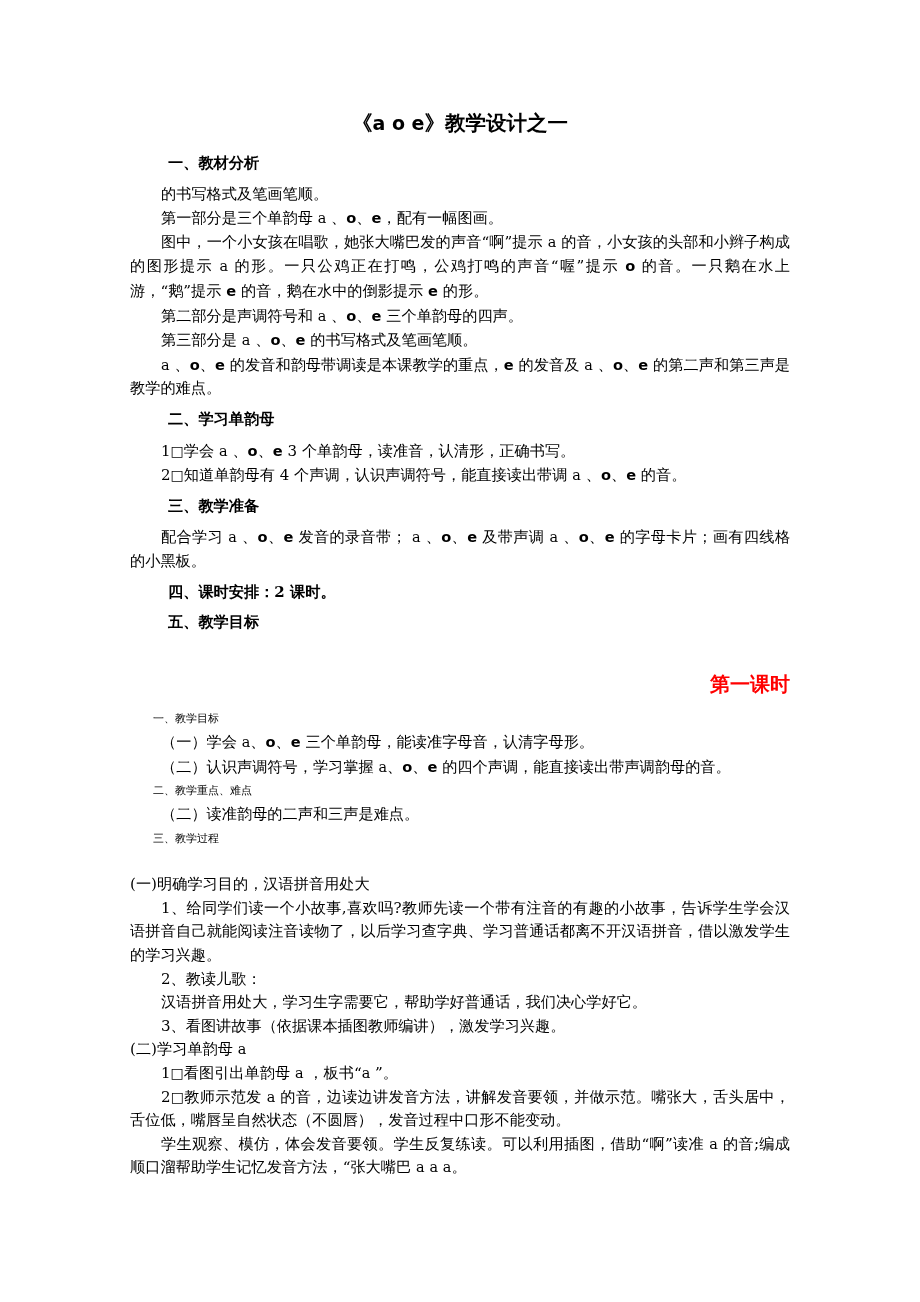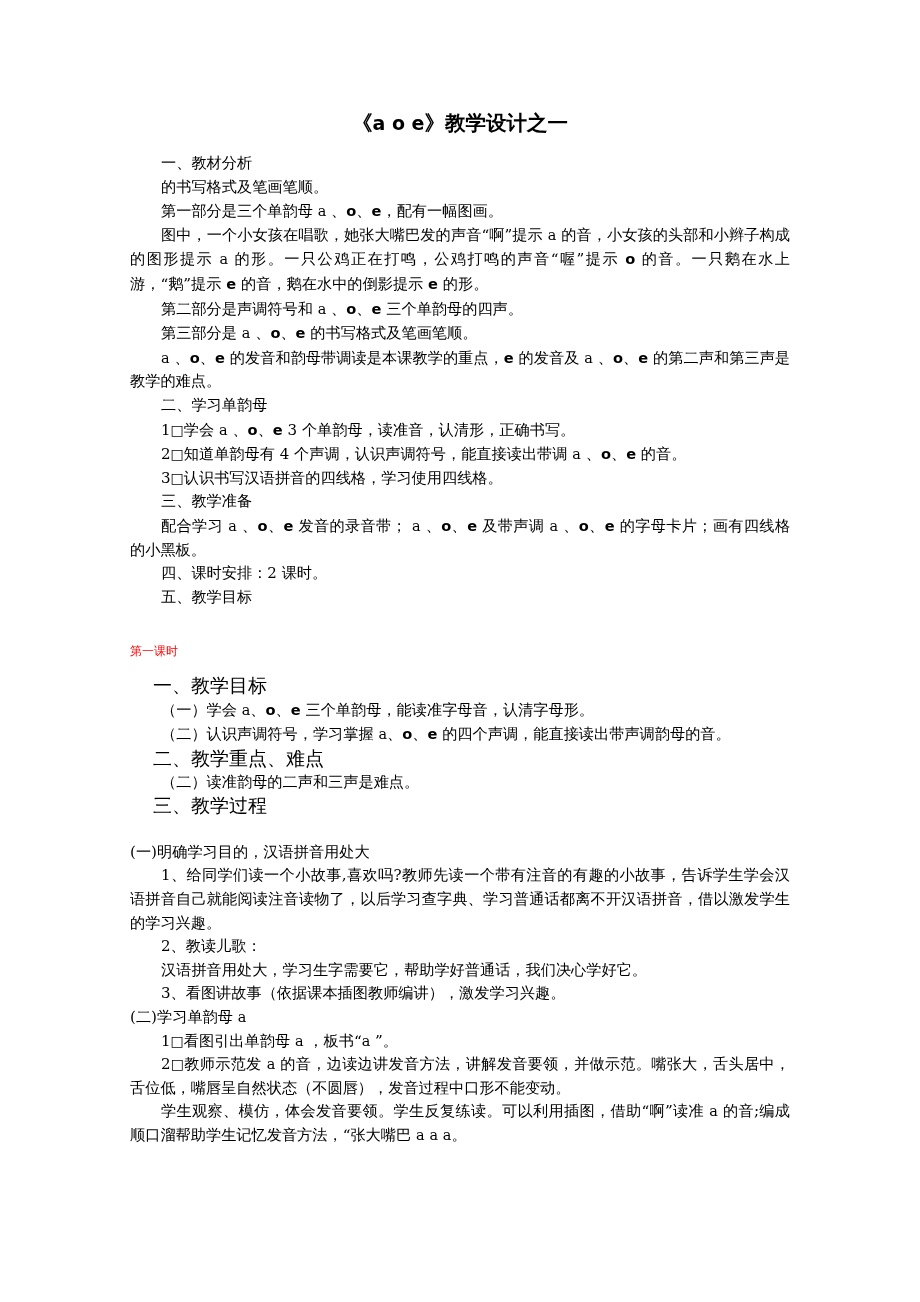--- a/index.html
+++ b/index.html
@@ -56,37 +56,37 @@
     text-justify: inter-ideograph;
     white-space: normal;
     word-break: break-all;
   }
   .p.indent { text-indent: 31px; }
   .p.noindent { text-indent: 0; }
 
   .sec-head {
     font-size: 15.2px;
     line-height: 23.6px;
-    margin: 0;
-    font-weight: normal;
+    margin: 7px;
+    font-weight: bold;
     text-indent: 31px;
   }
   .sub-head {
-    font-size: 19px;
+    font-size: 11px;
     line-height: 23.6px;
     margin: 0;
     font-weight: normal;
     text-indent: 23px;
   }
 
   .red-head {
-    text-align: left;
+    text-align: right;
     color: #ff0000;
-    font-weight: normal;
-    font-size: 12px;
+    font-weight: bold;
+    font-size: 20px;
     line-height: 24px;
     margin: 0;
   }
 
   .spacer-sm { height: 11px; }
   .spacer-md { height: 23px; }
   .spacer-lg { height: 30px; }
 
   
   .py-sans {
@@ -119,21 +119,20 @@
     <p class="p indent">的书写格式及笔画笔顺。</p>
     <p class="p indent">第一部分是三个单韵母 <span class="py-serif">a</span> 、<span class="py-sans">o</span>、<span class="py-sans">e</span>，配有一幅图画。</p>
     <p class="p indent">图中，一个小女孩在唱歌，她张大嘴巴发的声音“啊”提示 <span class="py-serif">a</span> 的音，小女孩的头部和小辫子构成的图形提示 <span class="py-serif">a</span> 的形。一只公鸡正在打鸣，公鸡打鸣的声音“喔”提示 <span class="py-sans">o</span> 的音。一只鹅在水上游，“鹅”提示 <span class="py-sans">e</span> 的音，鹅在水中的倒影提示 <span class="py-sans">e</span> 的形。</p>
     <p class="p indent">第二部分是声调符号和 <span class="py-serif">a</span> 、<span class="py-sans">o</span>、<span class="py-sans">e</span> 三个单韵母的四声。</p>
     <p class="p indent">第三部分是 <span class="py-serif">a</span> 、<span class="py-sans">o</span>、<span class="py-sans">e</span> 的书写格式及笔画笔顺。</p>
     <p class="p indent"><span class="py-serif">a</span> 、<span class="py-sans">o</span>、<span class="py-sans">e</span> 的发音和韵母带调读是本课教学的重点，<span class="py-sans">e</span> 的发音及 <span class="py-serif">a</span> 、<span class="py-sans">o</span>、<span class="py-sans">e</span> 的第二声和第三声是教学的难点。</p>
 
     <p class="sec-head">二、学习单韵母</p>
     <p class="p indent"><span class="num">1</span><span class="tofu">□</span>学会 <span class="py-serif">a</span> 、<span class="py-sans">o</span>、<span class="py-sans">e</span> <span class="num">3</span> 个单韵母，读准音，认清形，正确书写。</p>
     <p class="p indent"><span class="num">2</span><span class="tofu">□</span>知道单韵母有 <span class="num">4</span> 个声调，认识声调符号，能直接读出带调 <span class="py-serif">a</span> 、<span class="py-sans">o</span>、<span class="py-sans">e</span> 的音。</p>
-    <p class="p indent"><span class="num">3</span><span class="tofu">□</span>认识书写汉语拼音的四线格，学习使用四线格。</p>
 
     <p class="sec-head">三、教学准备</p>
     <p class="p indent">配合学习 <span class="py-serif">a</span> 、<span class="py-sans">o</span>、<span class="py-sans">e</span> 发音的录音带； <span class="py-serif">a</span> 、<span class="py-sans">o</span>、<span class="py-sans">e</span> 及带声调 <span class="py-serif">a</span> 、<span class="py-sans">o</span>、<span class="py-sans">e</span> 的字母卡片；画有四线格的小黑板。</p>
 
     <p class="sec-head">四、课时安排：<span class="num">2</span> 课时。</p>
     <p class="sec-head">五、教学目标</p>
 
     <div class="spacer-lg"></div>
 
     <p class="red-head">第一课时</p>

